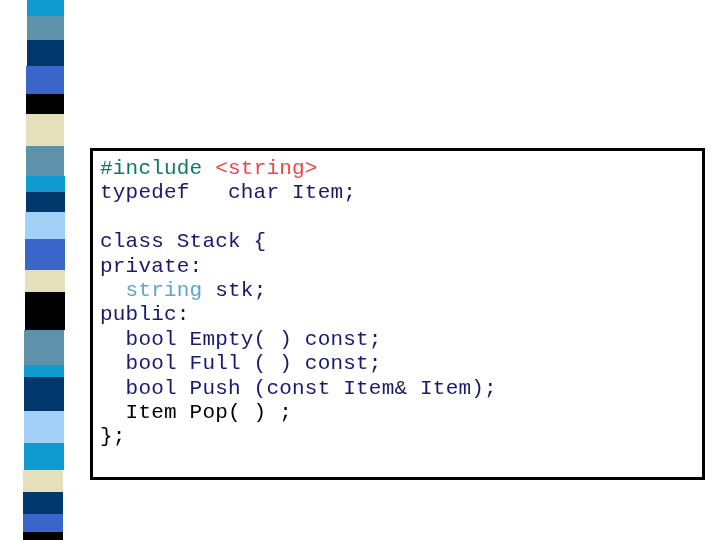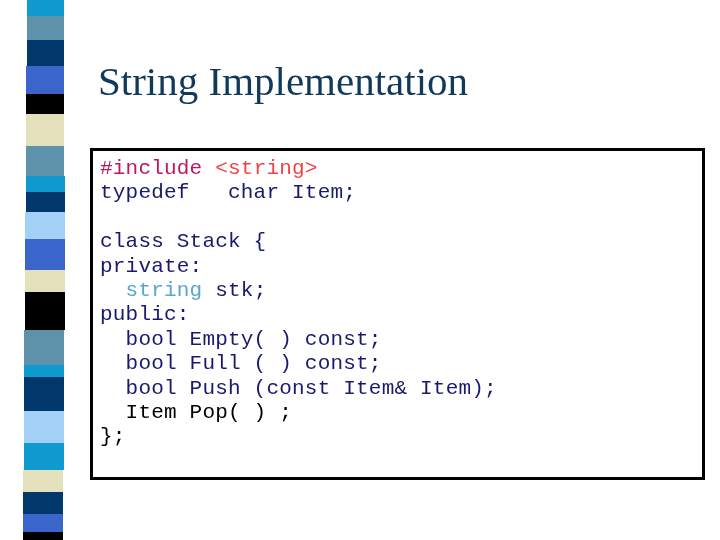--- a/index.html
+++ b/index.html
@@ -57,21 +57,21 @@
     left:7px;top:6px;
     font-family:"Liberation Mono","DejaVu Sans Mono", monospace;
     font-size:21px;
     line-height:24.4px;
     white-space:pre;
     color:#1a1a8c;
     letter-spacing:0.2px;
   }
   .ln{display:block;height:24.4px;white-space:pre;}
   .blank{display:block;height:24.4px;}
-  .tk-pre{color:#be185d;}
+  .tk-pre{color:#0f766e;}
   .tk-hdr{color:#ef4444;}
   .tk-nav{color:#191970;}
   .tk-blk{color:#000000;}
   .tk-stype{color:#5aa6cf;}
 </style>
 </head>
 <body>
 
 <div id="slide">
 
@@ -137,19 +137,18 @@
         <i style="background: rgb(0, 56, 107); margin-left: 23px; width: 40px;"></i>
       </div>
       <div class="band" style="top: 514px; height: 18px;">
         <i style="background: rgb(58, 102, 204); margin-left: 23px; width: 40px;"></i>
       </div>
       <div class="band" style="top: 532px; height: 8px;">
         <i style="background: rgb(0, 0, 0); margin-left: 23px; width: 40px;"></i>
       </div>
     </div>
 
-  <div id="title">String Implementation</div>
 
   <div id="codebox">
     <div id="code"><span class="ln"><span class="tk-pre">#include</span><span class="tk-nav"> </span><span class="tk-hdr">&lt;string&gt;</span></span><span class="ln"><span class="tk-nav">typedef   char Item;</span></span><span class="blank">&nbsp;</span><span class="ln"><span class="tk-nav">class Stack {</span></span><span class="ln"><span class="tk-nav">private:</span></span><span class="ln"><span class="tk-nav">  </span><span class="tk-stype">string</span><span class="tk-nav"> stk;</span></span><span class="ln"><span class="tk-nav">public:</span></span><span class="ln"><span class="tk-nav">  bool Empty( ) const;</span></span><span class="ln"><span class="tk-nav">  bool Full ( ) const;</span></span><span class="ln"><span class="tk-nav">  bool Push (const Item&amp; Item);</span></span><span class="ln"><span class="tk-blk">  Item Pop( ) ;</span></span><span class="ln"><span class="tk-blk">};</span></span></div>
   </div>
 
 </div>
 
 </body></html>

